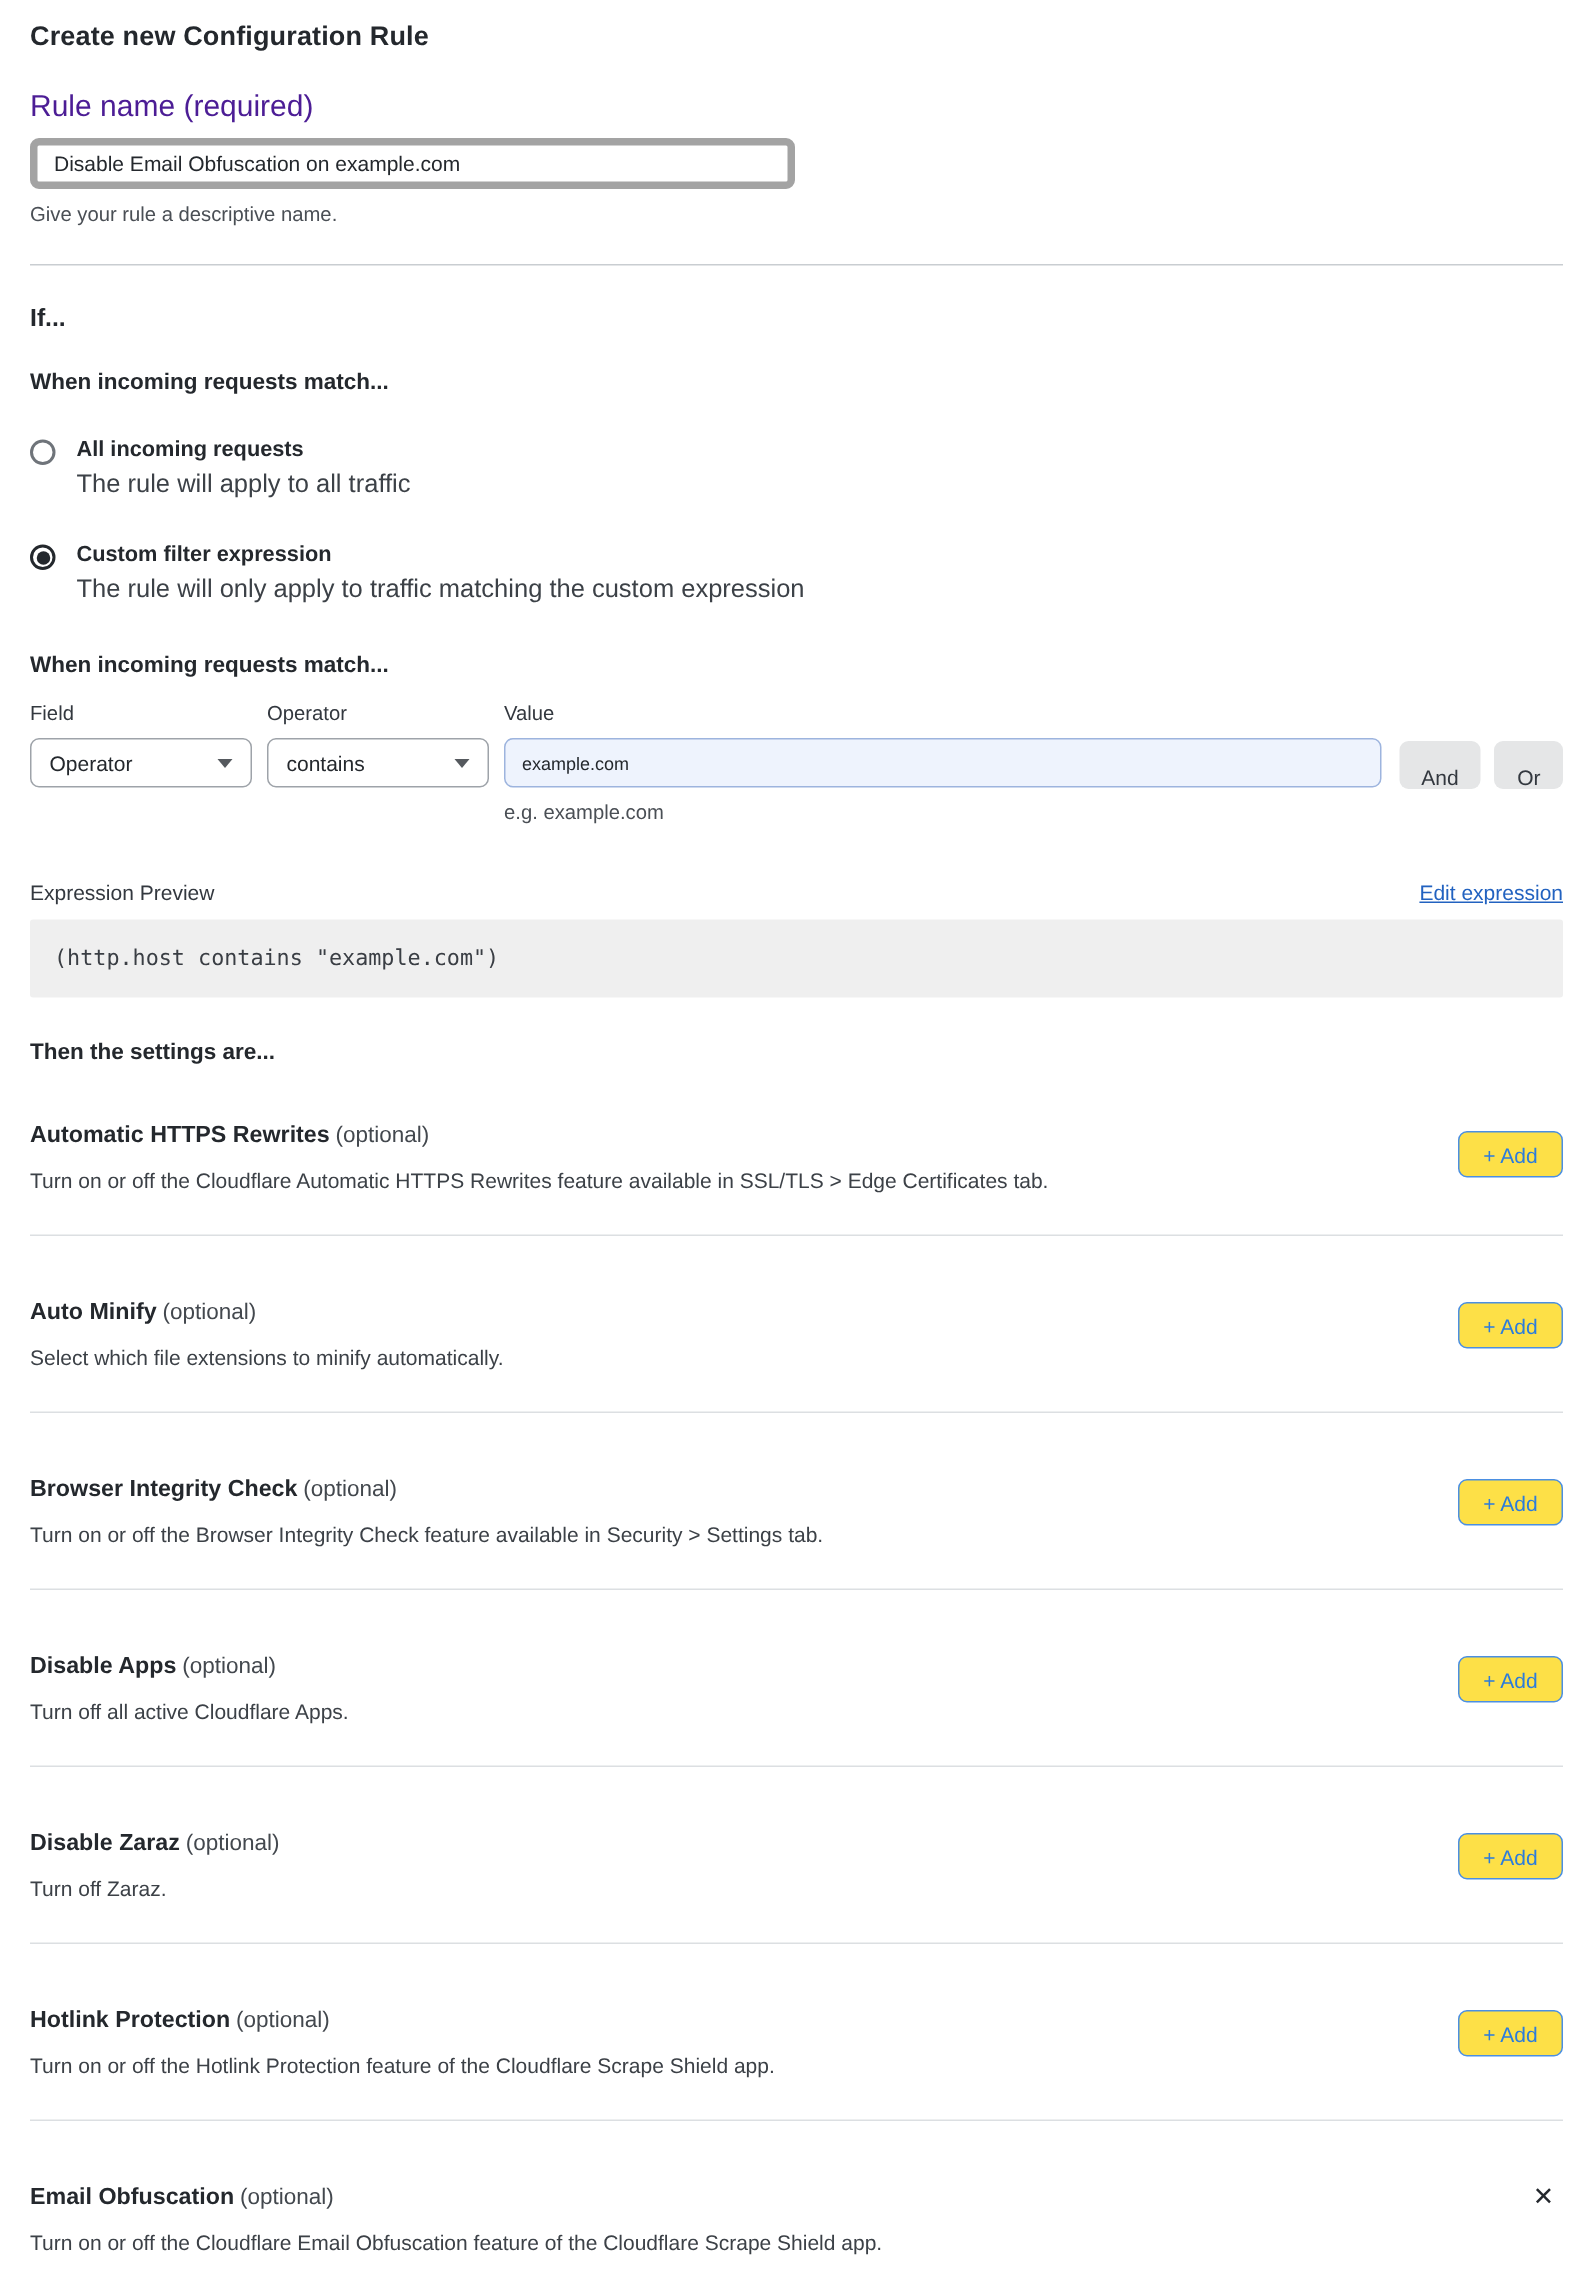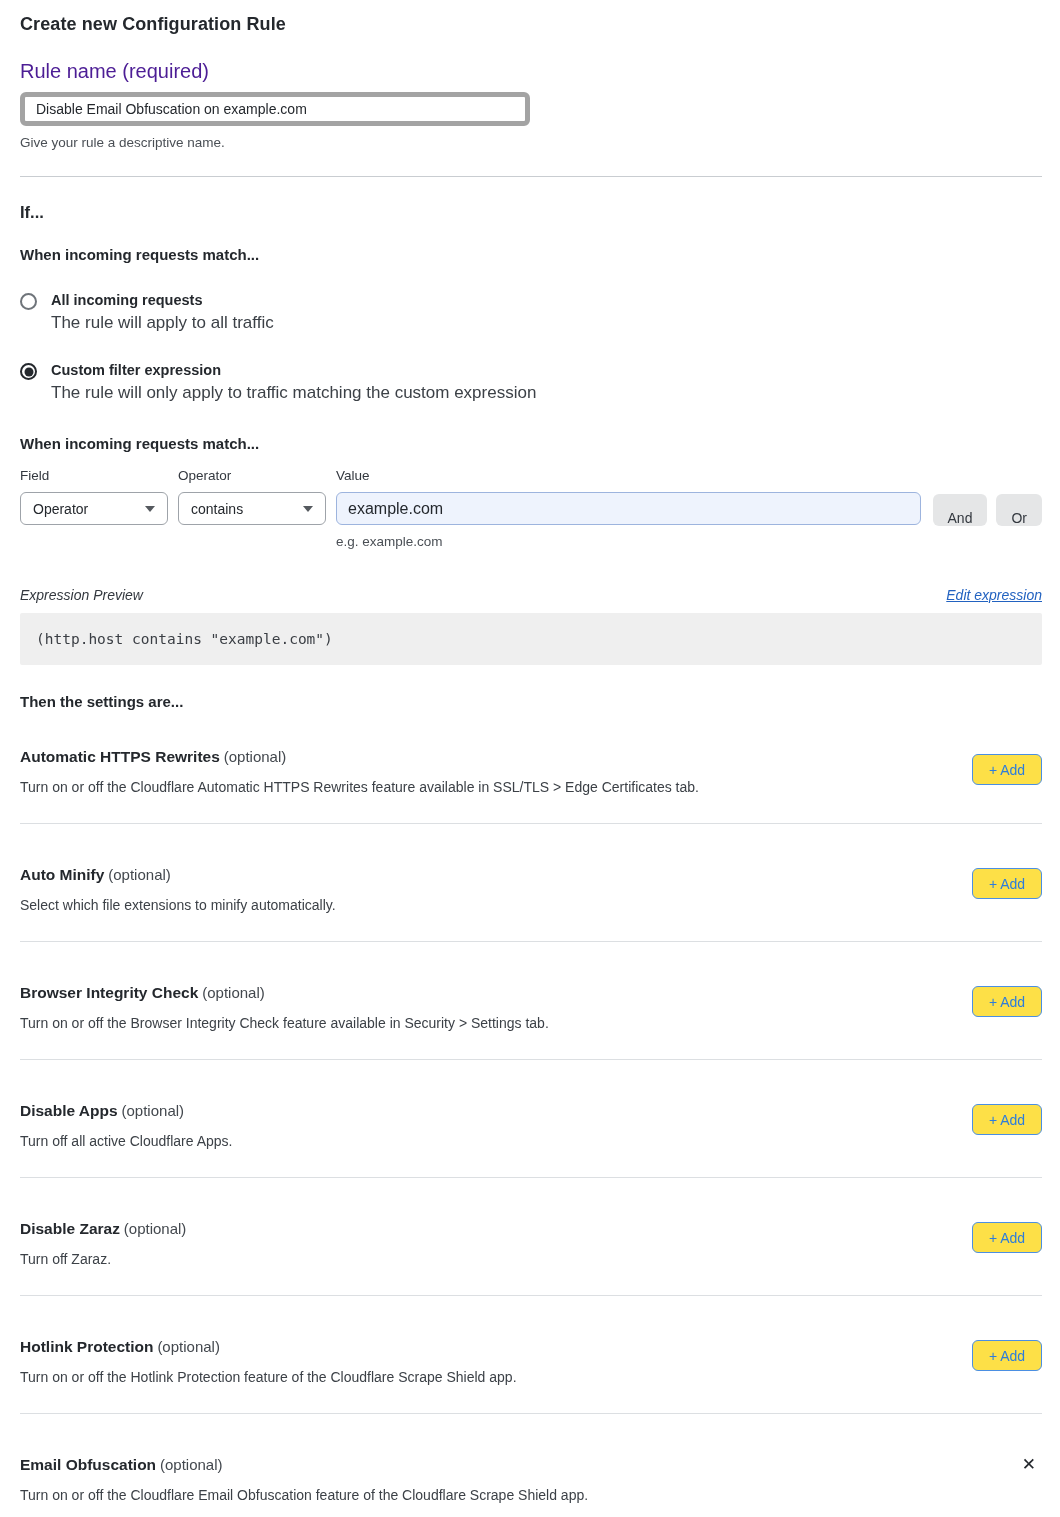--- a/index.html
+++ b/index.html
@@ -50,32 +50,32 @@
   .col-label { font-size:13.5px; color:#33383f; margin-bottom:9px; }
   .select {
     width:148px; height:33px; border:1px solid #9ea3a9; border-radius:6px;
     background:#fff; display:flex; align-items:center; justify-content:space-between;
     padding:0 12px; cursor:pointer; font-size:14px; color:#24282d;
   }
   .caret { width:0; height:0; border-left:5px solid transparent; border-right:5px solid transparent; border-top:6px solid #55595e; }
   .value-col { width:585px; }
   .value-input {
     width:585px; height:33px; border:1px solid #9db4de; border-radius:6px;
-    background:#eef3fd; font-family:"Liberation Sans", sans-serif; font-size:16px;
+    background:#eef3fd; font-family:"Liberation Sans", sans-serif; font-size:12px;
     color:#24282d; padding:0 11px; outline:none;
   }
   .andor-col { margin-left:auto; padding-top:26px; display:flex; gap:9px; }
   .gray-btn {
     height:32px; border:none; border-radius:6px; background:#e5e6e7;
     font-family:"Liberation Sans", sans-serif; font-size:14px; color:#33383f;
     padding:16px 15px; cursor:pointer;
   }
 
   
-  .preview-header { display:flex; justify-content:space-between; align-items:flex-start; margin-top:38px;font-style:italic; }
+  .preview-header { display:flex; justify-content:space-between; align-items:flex-start; margin-top:38px; }
   .preview-label { font-size:14px; color:#33383f; }
   .edit-link { font-size:14px; color:#2262c0; text-decoration:underline; cursor:pointer; }
   .code-block {
     margin-top:10px; background:#efefef; border-radius:2px; height:52px;
     display:flex; align-items:center; padding:0 16px;
     font-family:"DejaVu Sans Mono", monospace; font-size:14.5px; color:#3a3e44;
   }
 
   .then-heading { font-size:15px; font-weight:700; color:#24282d; margin-top:28px; }
 

